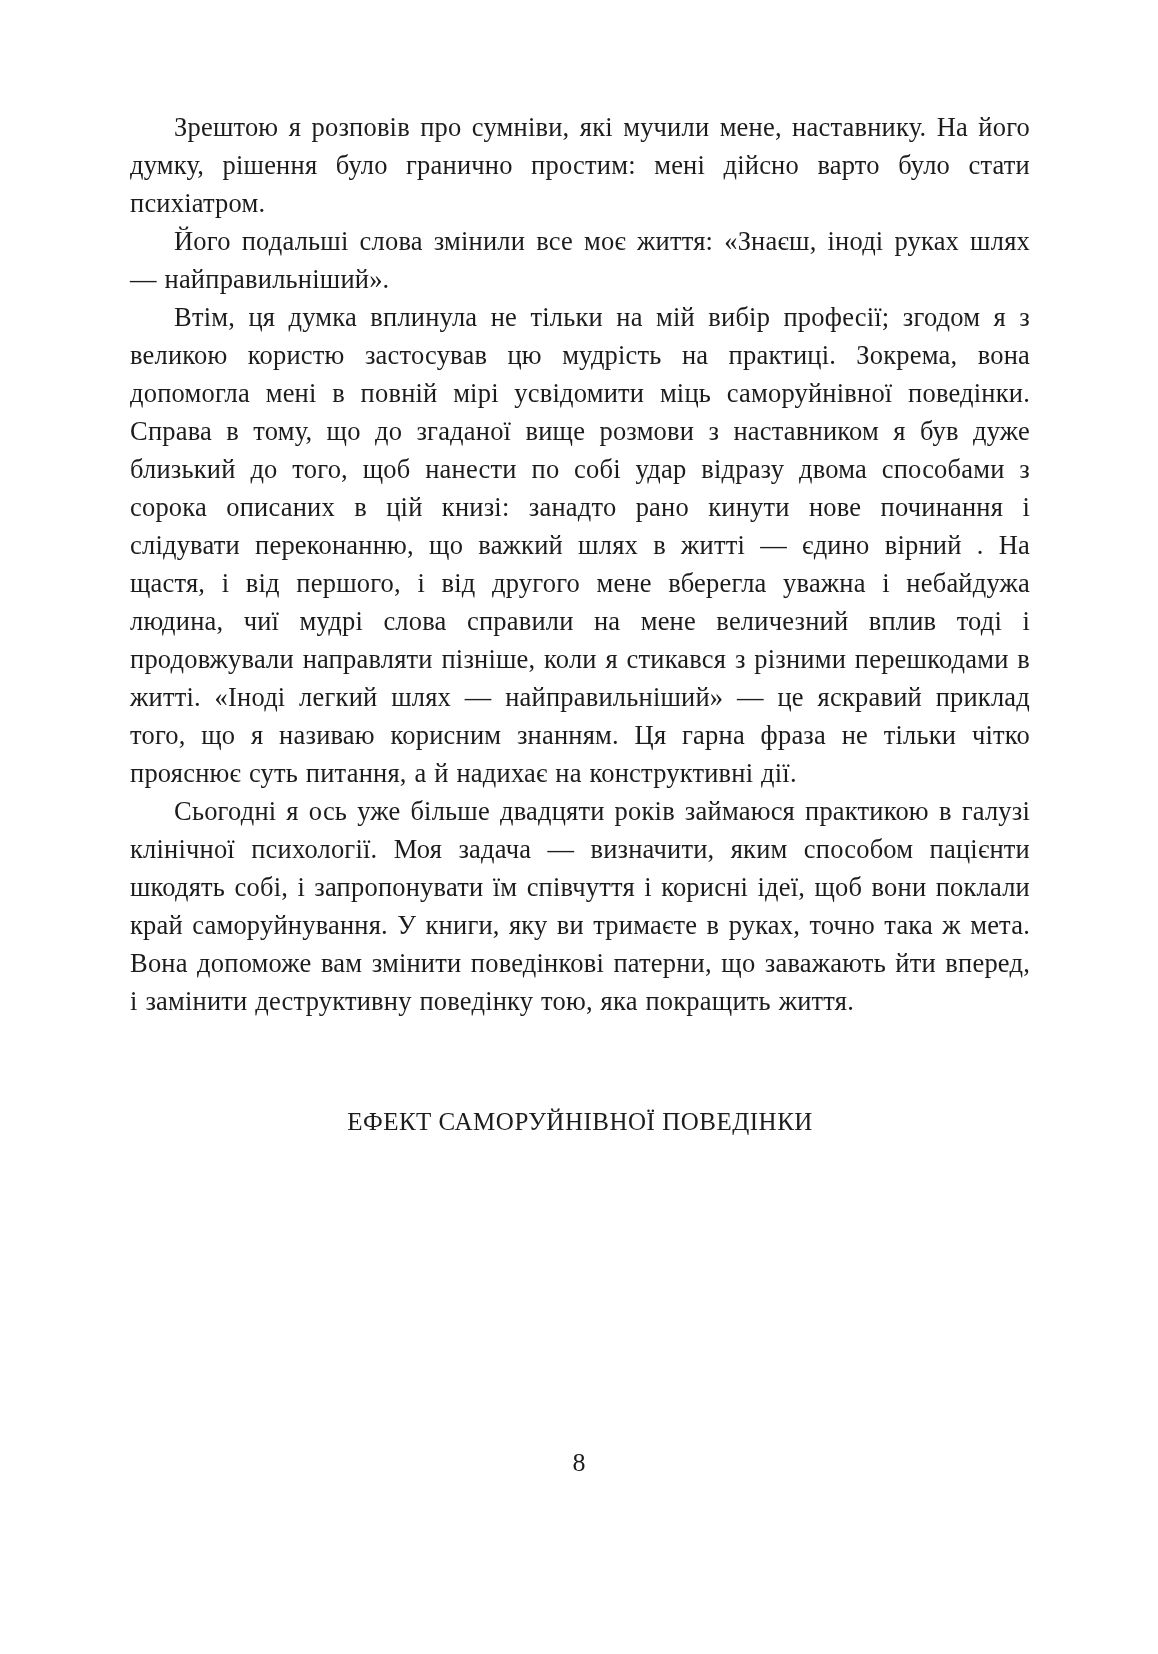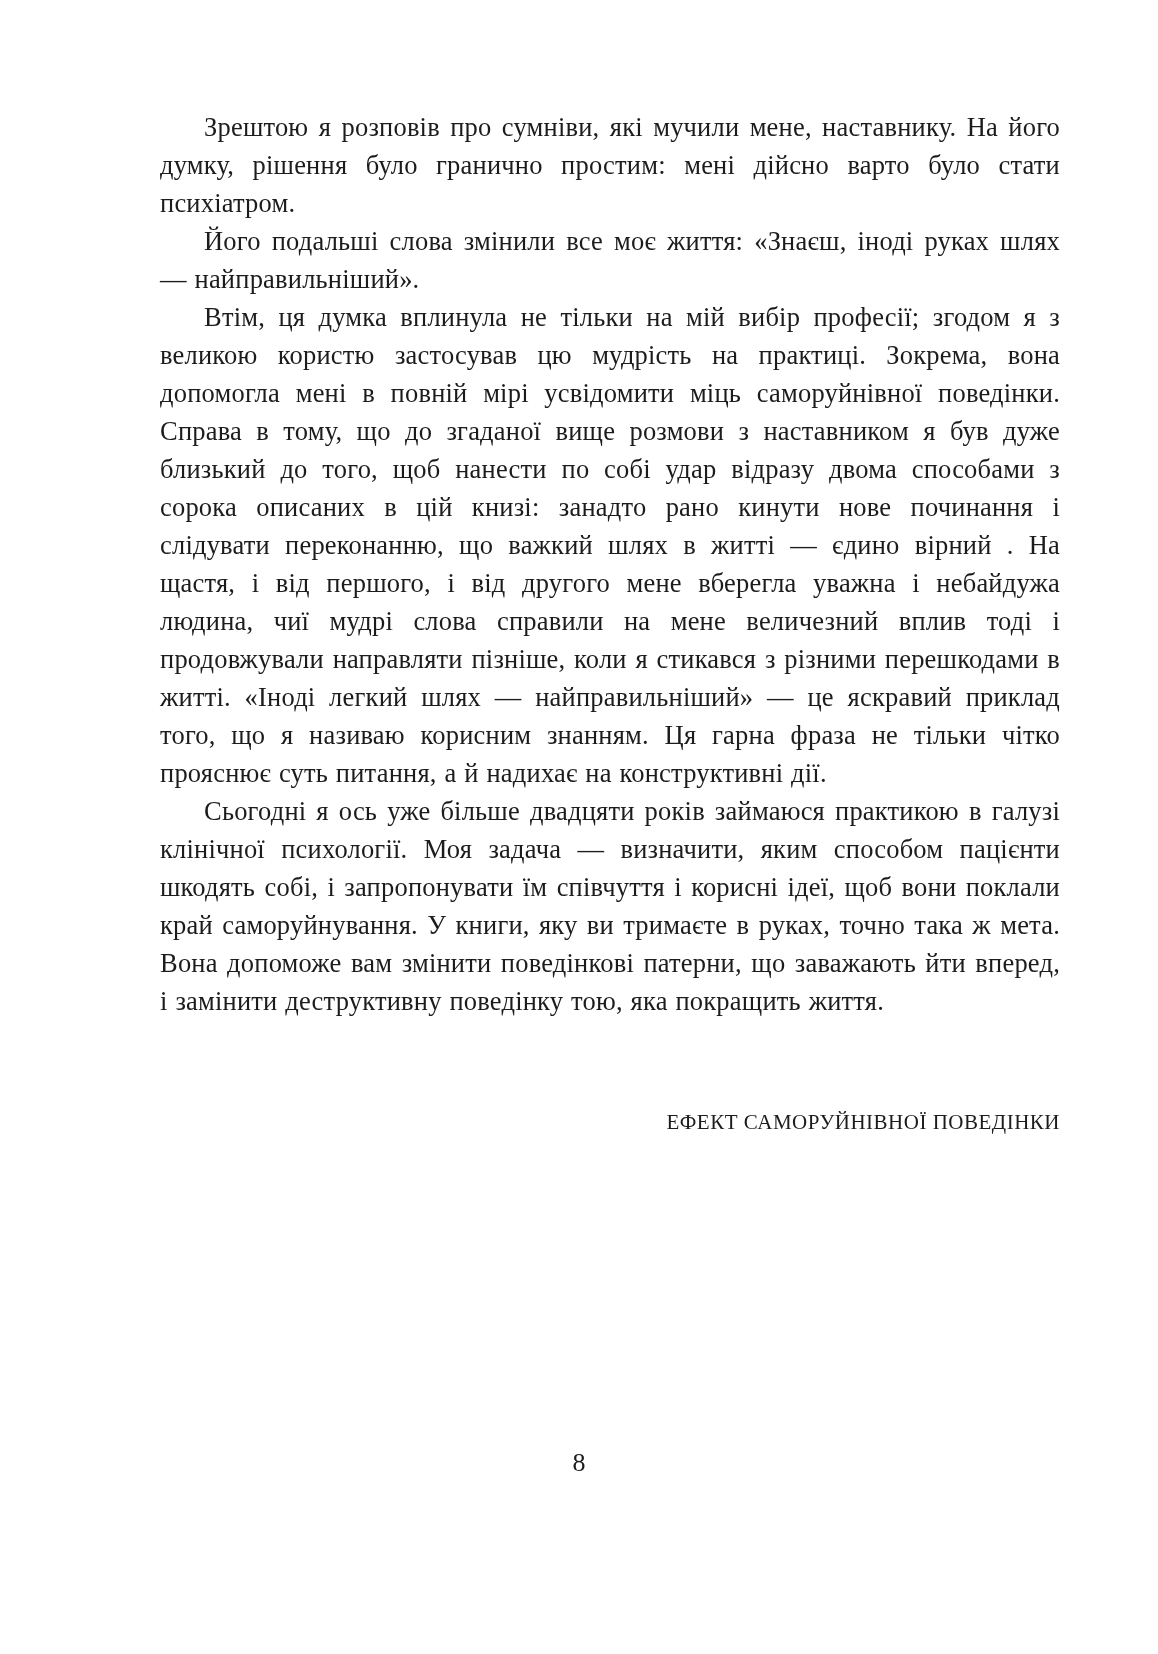--- a/index.html
+++ b/index.html
@@ -14,38 +14,37 @@
     margin: 0 auto;
     background: #ffffff;
     box-sizing: border-box;
     padding: 108px 128px 0 130px;
     font-family: "Liberation Serif", "DejaVu Serif", serif;
     color: #1c1c1c;
     overflow: hidden;
   }
   .text-block {
     width: 100%;
-    margin-left: 30px;
   }
   .para {
     margin: 0;
     font-size: 26.5px;
     line-height: 38px;
     text-align: justify;
     text-indent: 44px;
     word-spacing: 1px;
     letter-spacing: 0.2px;
   }
   .section-heading {
     margin: 86px 0 66px 0;
-    font-size: 21px;
+    font-size: 25px;
     line-height: 32px;
     font-weight: normal;
     letter-spacing: 0.5px;
-    text-align: right;
+    text-align: center;
     text-indent: 0;
   }
   .page-number {
     position: absolute;
     left: 0;
     right: 0;
     top: 1448px;
     text-align: center;
     font-size: 26px;
     color: #1c1c1c;

